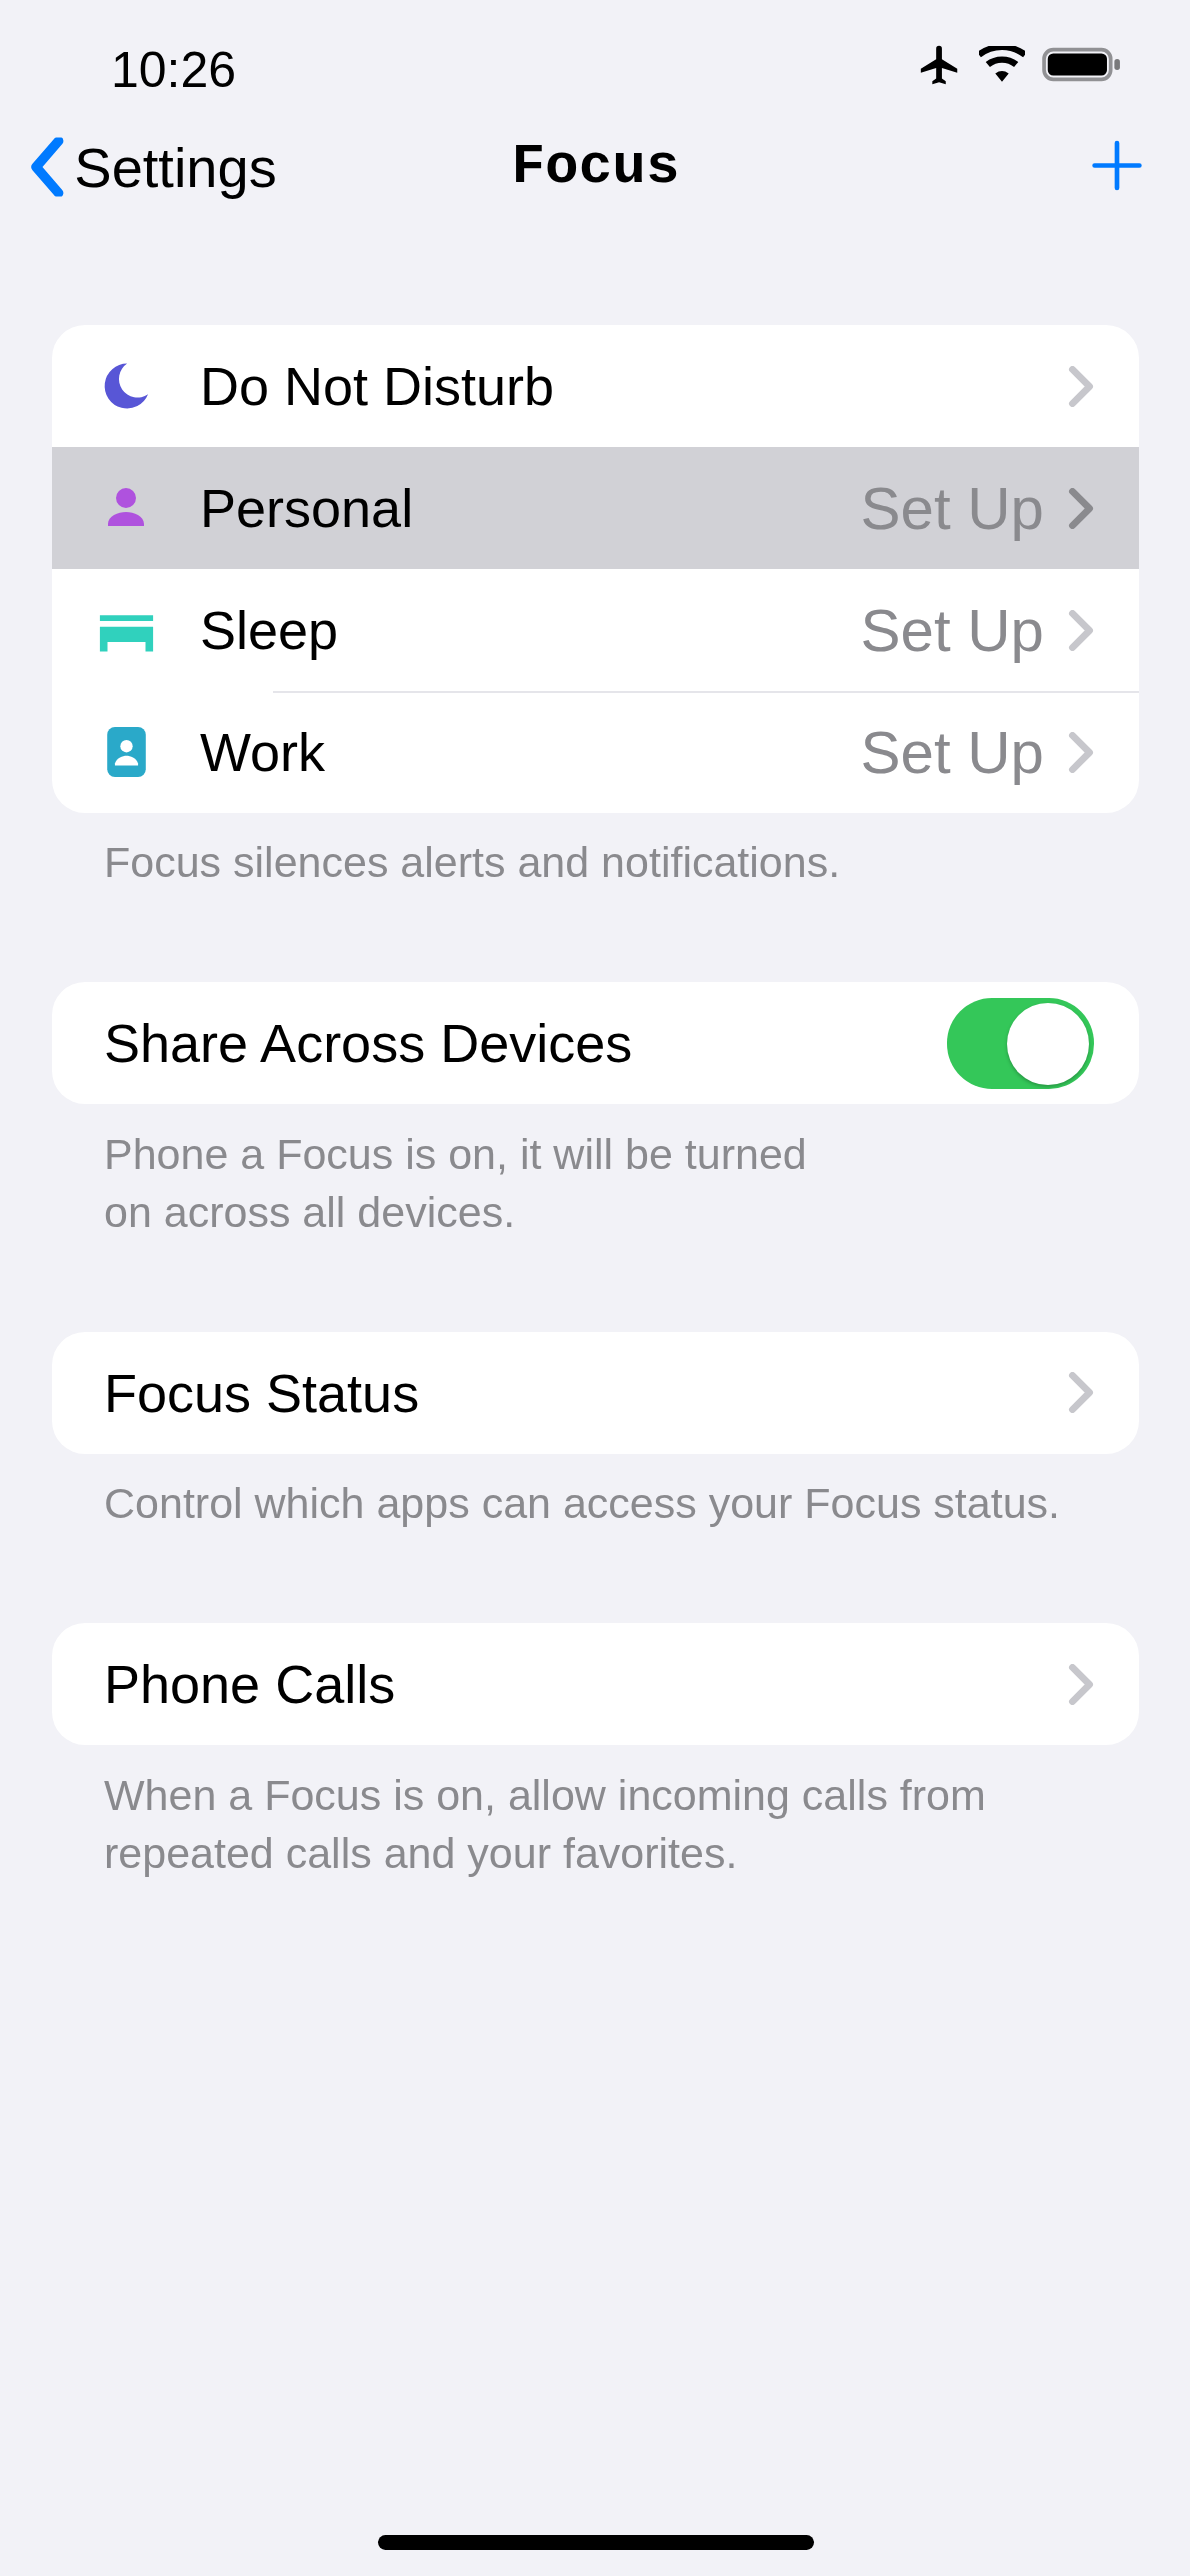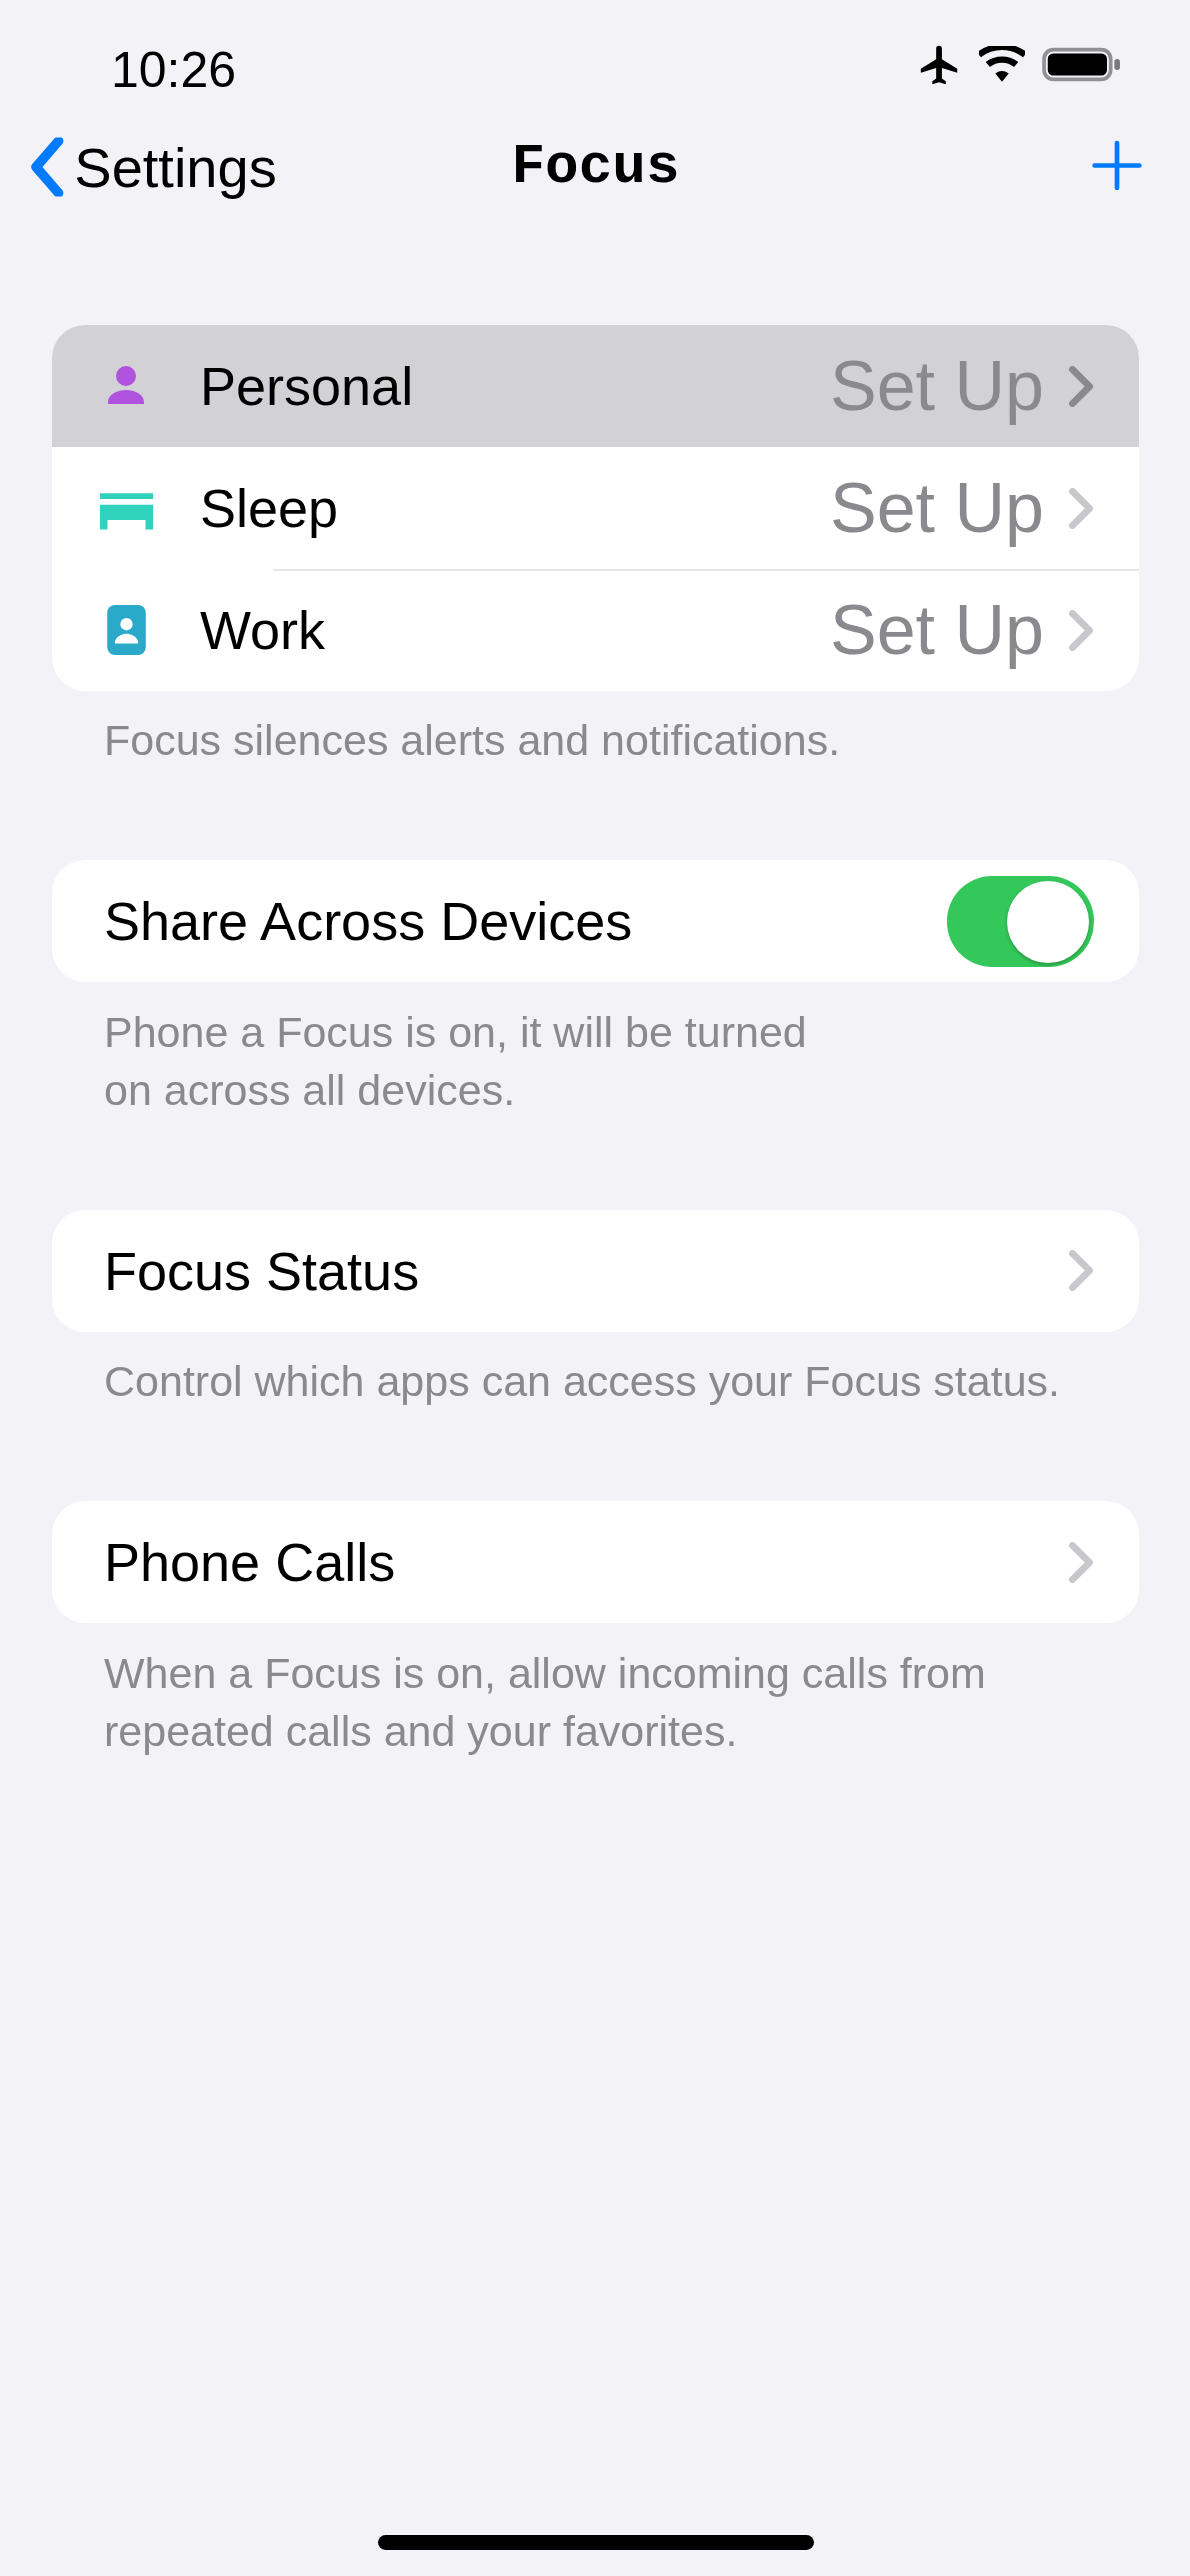--- a/index.html
+++ b/index.html
@@ -101,21 +101,21 @@
       align-items:center;
       justify-content:center;
       margin-right:37px;
     }
     .row-label {
       flex:1;
       font-size:54px;
       line-height:1.2;
     }
     .row-detail {
-      font-size:70px;
+      font-size:60px;
       color:#8a8a8e;
       margin-right:24px;
     }
     .row-chev { color:#c7c7cc; display:flex; align-items:center; }
 
     .row.no-icon { padding-left:52px; }
 
     .section-footer {
       margin:20.4px 52px 0 52px;
       padding:0 52px;
@@ -194,20 +194,33 @@
   <div class="nav-title">Focus</div>
   <div class="nav-plus">
     <svg width="56" height="56" viewBox="0 0 60 60">
         <path d="M30 6v48M6 30h48" stroke="#007aff" stroke-width="5" stroke-linecap="round"></path>
       </svg>
   </div>
 </div>
 
 <div class="section-group first">
 
+  <div class="row">
+    <span class="row-icon">
+      <svg width="54" height="54" viewBox="0 0 24 24">
+          <path fill="#5856d6" d="M12.5 2a10 10 0 1 0 9.3 13.7A8 8 0 0 1 12.5 2z"></path>
+        </svg>
+    </span>
+    <span class="row-label">Do Not Disturb</span>
+    <span class="row-chev">
+      <svg width="26" height="41" viewBox="0 0 14 24">
+          <path d="M2 2l10 10L2 22" fill="none" stroke="#c7c7cc" stroke-width="4" stroke-linecap="round" stroke-linejoin="round"></path>
+        </svg>
+    </span>
+  </div>
 
   <div class="row pressed">
     <span class="row-icon">
       <svg width="48" height="48" viewBox="0 0 24 24">
           <path fill="#af52de" d="M12 12a5 5 0 1 0-5-5 5 5 0 0 0 5 5zm0 2c-4 0-9 2-9 6v1h18v-1c0-4-5-6-9-6z"></path>
         </svg>
     </span>
     <span class="row-label">Personal</span>
     <span class="row-detail">Set Up</span>
     <span class="row-chev">

